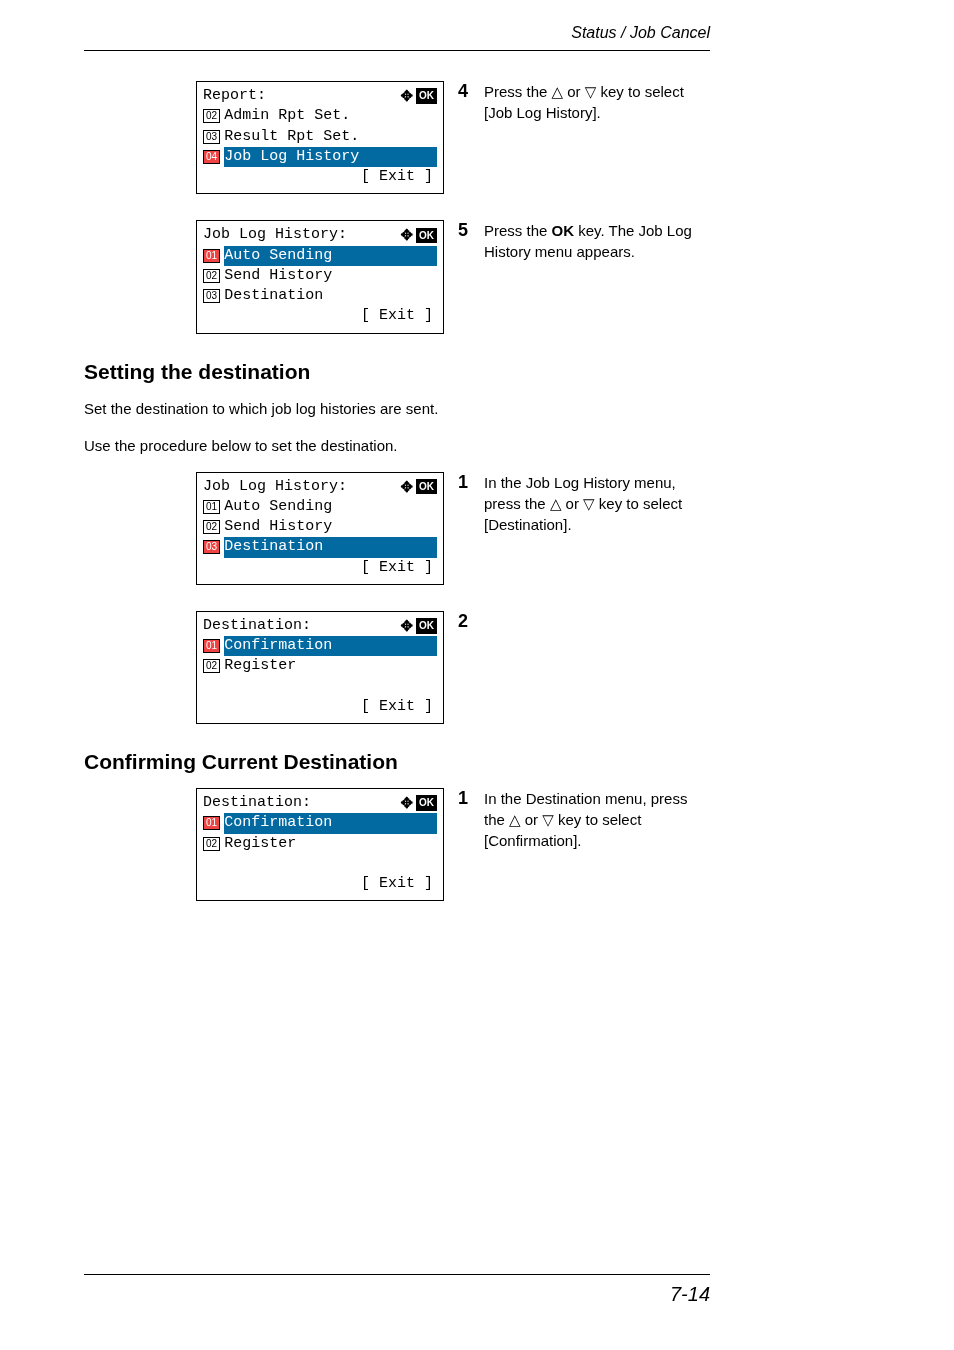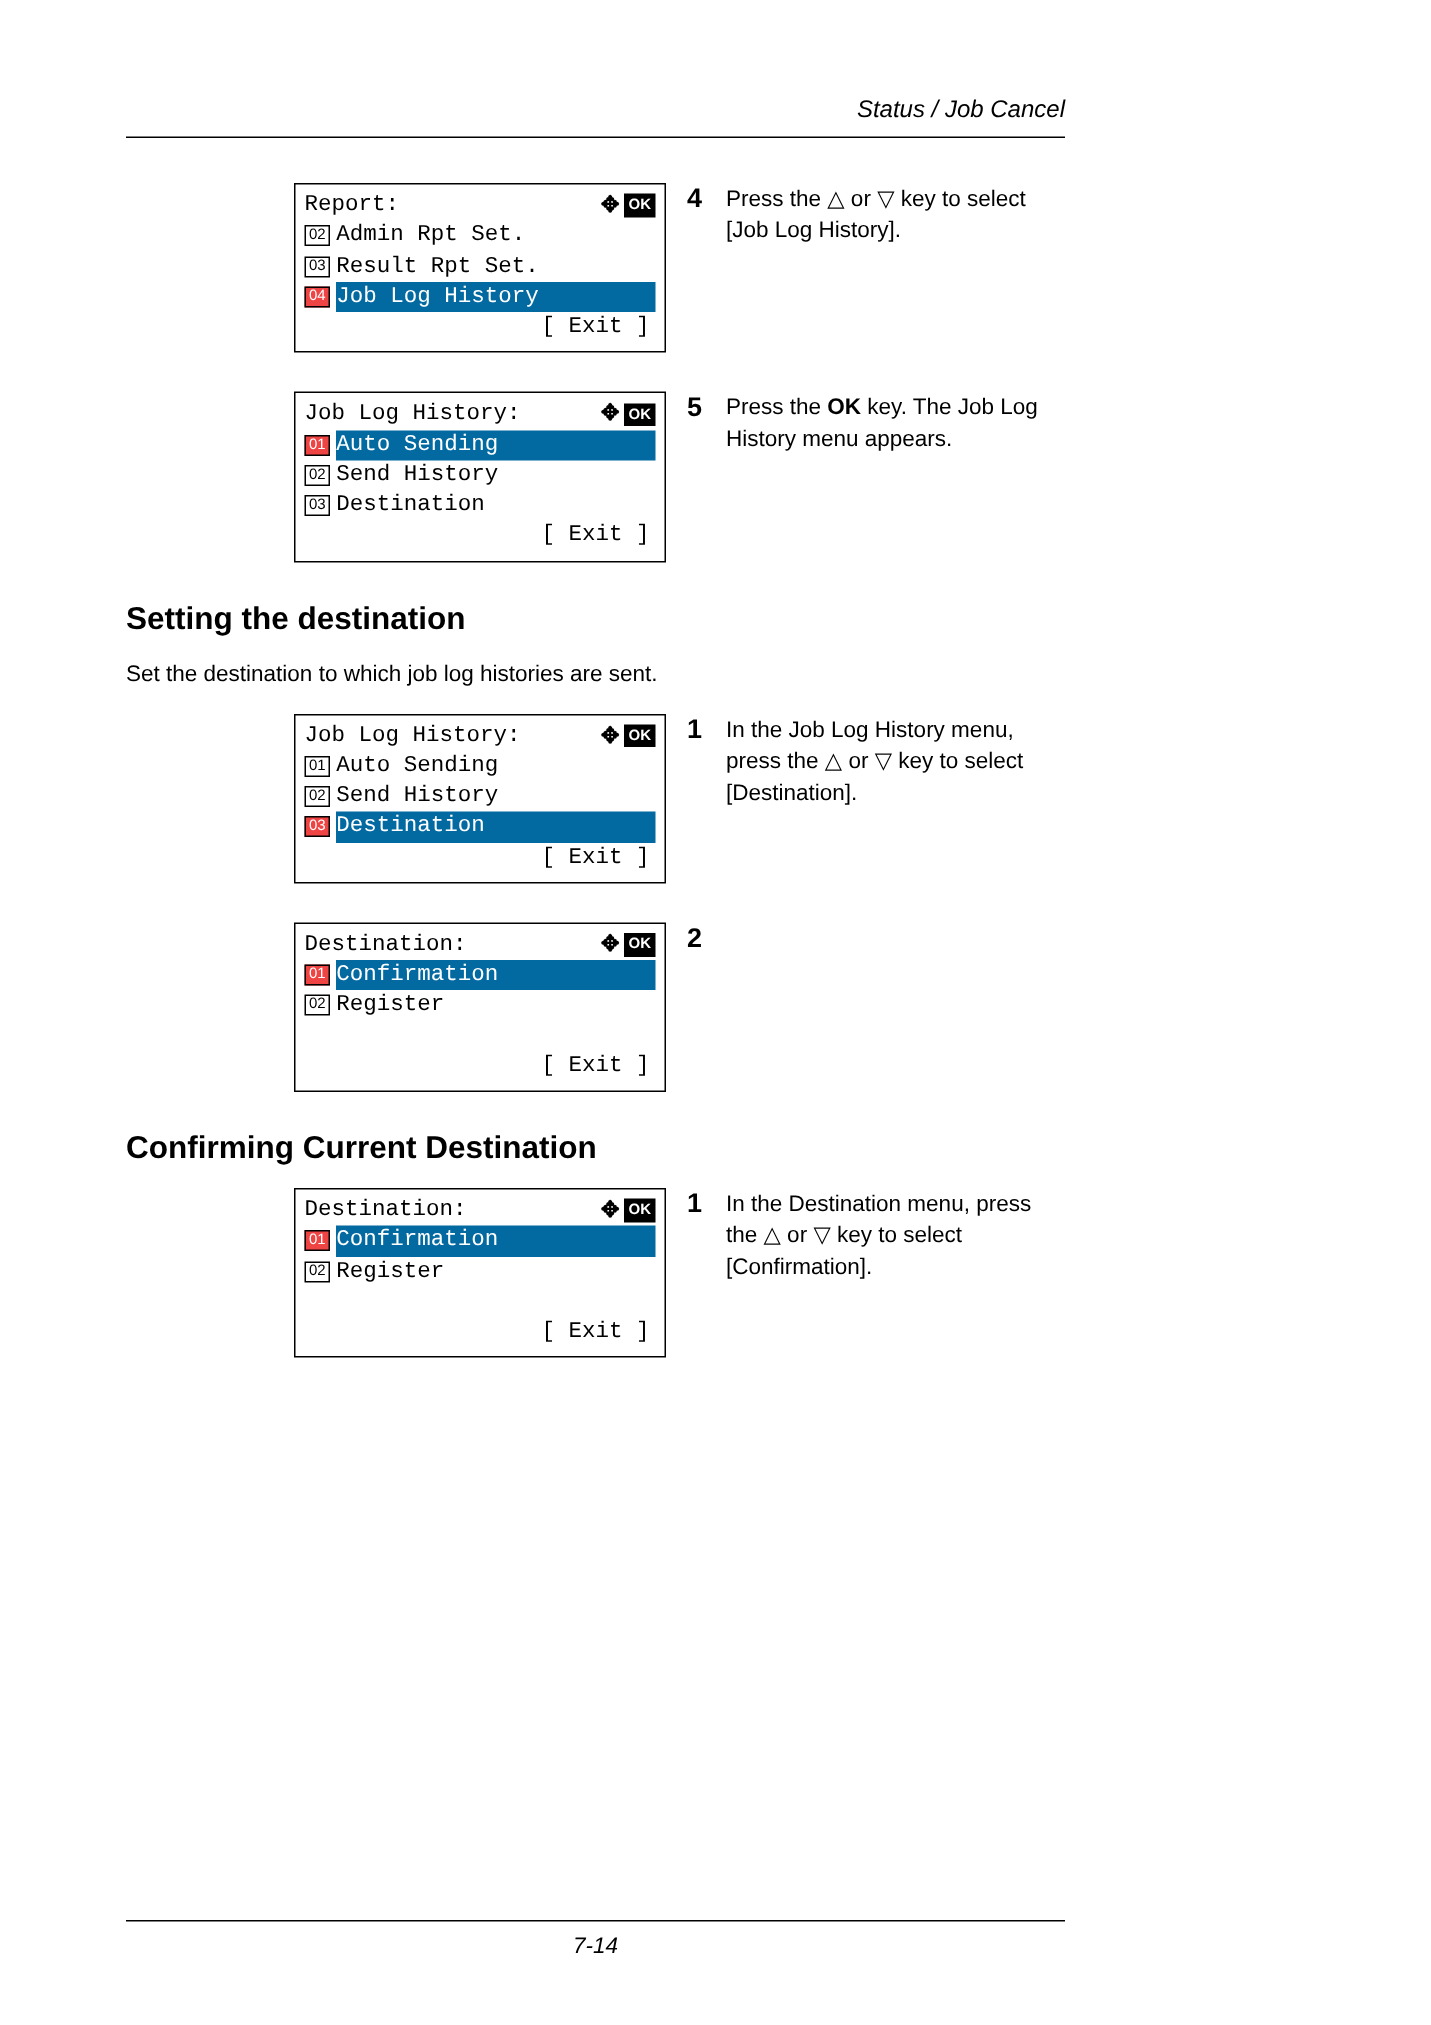--- a/index.html
+++ b/index.html
@@ -1,37 +1,37 @@
 <!DOCTYPE html>
 <html><head>
 <meta charset="utf-8">
 <style>
   * { box-sizing: border-box; margin: 0; padding: 0; }
   html, body { width: 954px; height: 1350px; background: #fff; font-family: Arial, Helvetica, sans-serif; color: #000; }
-  .page { position: relative; width: 790px; height: 1350px; padding: 65px 80px 0 84px; }
+  .page { position: relative; width: 790px; height: 1350px; padding: 24px 80px 0 84px; }
   .header { text-align: right; font-style: italic; font-size: 16px; padding-bottom: 6px; }
   .hr { border: none; border-top: 1px solid #000; margin-top: 2px; margin-bottom: 30px; }
   .row { display: flex; align-items: flex-start; margin-bottom: 26px; }
   .lcd-col { width: 360px; flex: 0 0 360px; display: flex; justify-content: flex-end; }
   .step-col { flex: 1; display: flex; padding-left: 14px; }
   .step-num { font-weight: bold; font-size: 18px; width: 26px; flex: 0 0 26px; }
   .step-text { font-size: 15px; line-height: 1.4; }
   .lcd { border: 1px solid #000; width: 248px; font-family: "Courier New", monospace; font-size: 15px; line-height: 1.35; padding: 4px 6px 6px 6px; }
   .lcd-line { display: flex; align-items: center; white-space: pre; }
   .lcd-title { display: flex; justify-content: space-between; align-items: flex-end; }
   .lcd-num { display: inline-block; border: 1px solid #000; font-size: 10px; padding: 0 2px; margin-right: 4px; line-height: 12px; font-family: Arial, sans-serif; }
   .lcd-num.inv { background: #ef4444; color: #fff; border-color: #000; }
   .lcd-sel { background: #0369a1; color: #fff; flex: 1; padding-right: 2px; }
   .lcd-footer { text-align: right; padding-right: 4px; }
   .nav-ok { display: inline-flex; align-items: center; gap: 3px; }
   .nav-cross { font-family: Arial, sans-serif; font-size: 15px; font-weight: bold; }
   .ok-box { background: #000; color: #fff; font-family: Arial, sans-serif; font-size: 10px; font-weight: bold; padding: 1px 3px; }
   .h2 { font-weight: bold; font-size: 21px; margin: 24px 0 14px 0; }
   .para { font-size: 15px; margin-bottom: 16px; line-height: 1.4; }
-  .footer { position: absolute; bottom: 44px; left: 0; right: 0; text-align: center; font-style: italic; font-size: 15px; border-top: 1px solid #000; margin: 0 80px 0 84px; padding-top: 8px; }
+  .footer { position: absolute; bottom: 44px; left: 0; right: 0; text-align: right; font-style: italic; font-size: 20px; border-top: 1px solid #000; margin: 0 80px 0 84px; padding-top: 8px; }
   .tri { font-family: Arial, sans-serif; }
 </style>
 </head>
 <body>
 
 <div class="page">
   <div class="header">Status / Job Cancel</div>
   <hr class="hr">
 
   <div class="row">
@@ -77,20 +77,21 @@
     <div class="step-col">
       <div class="step-num">5</div>
       <div class="step-text">
         <span>Press the </span><b>OK</b><span> key. The Job Log History menu appears.</span>
       </div>
     </div>
   </div>
 
   <div class="h2">Setting the destination</div>
   <div class="para">Set the destination to which job log histories are sent.</div>
+  <div class="para">Use the procedure below to set the destination.</div>
 
   <div class="row">
     <div class="lcd-col">
       <div class="lcd">
         <div class="lcd-title">
           <span>Job Log History:</span>
           <span class="nav-ok">
               <span class="nav-cross">✥</span>
               <span class="ok-box">OK</span>
             </span>

